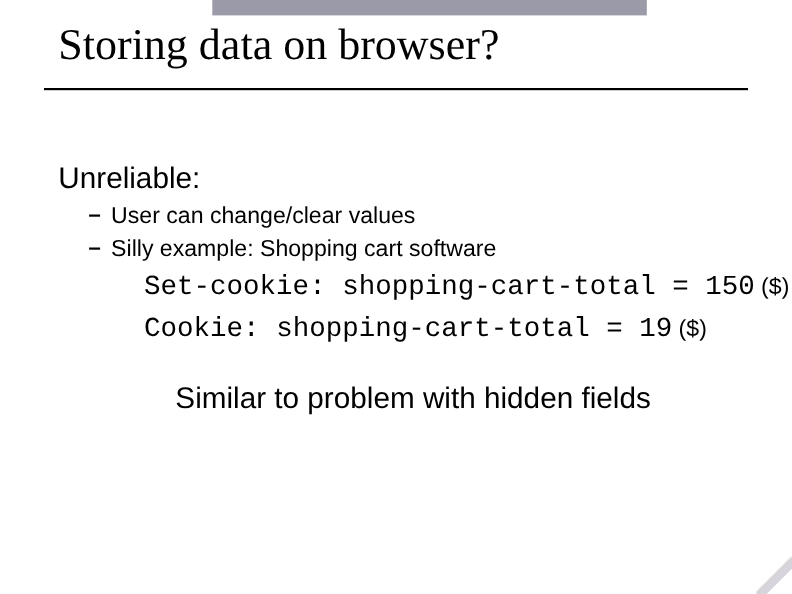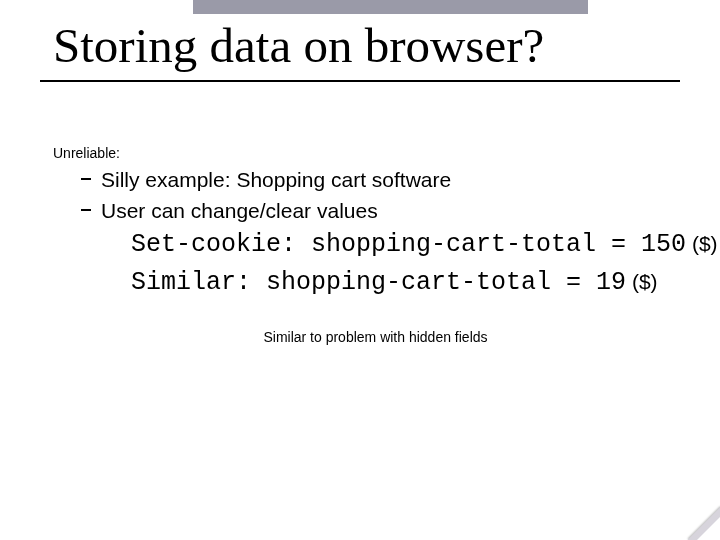--- a/index.html
+++ b/index.html
@@ -25,21 +25,21 @@
     left: 193px;
     width: 395px;
     height: 14px;
     background: #9a9aa8;
   }
   .title {
     position: absolute;
     top: 20px;
     left: 53px;
     font-family: "Comic Sans MS", "Comic Sans", cursive;
-    font-size: 49px;
+    font-size: 40px;
     line-height: 1.05;
     color: #000;
     font-weight: 400;
   }
   .hr {
     position: absolute;
     top: 80px;
     left: 40px;
     width: 640px;
     height: 0;
@@ -48,21 +48,21 @@
   .body {
     position: absolute;
     top: 145px;
     left: 53px;
     right: 22px;
     font-size: 21px;
     line-height: 1.28;
   }
   .lvl1 {
     font-family: Verdana, Arial, sans-serif;
-    font-size: 14px;
+    font-size: 27px;
     margin: 0 0 4px 0;
   }
   .sub {
     position: relative;
     padding-left: 48px;
     margin: 0 0 4px 0;
   }
   .sub .dash {
     position: absolute;
     left: 28px;
@@ -137,35 +137,35 @@
   <div class="title">Storing data on browser?</div>
 
   <div class="hr"></div>
 
   <div class="body">
 
     <div class="lvl1">Unreliable:</div>
 
     <div class="sub">
       <span class="dash"></span>
-      <span>Silly example: Shopping cart software</span>
+      <span>User can change/clear values</span>
     </div>
 
     <div class="sub">
       <span class="dash"></span>
-      <span>User can change/clear values</span>
+      <span>Silly example: Shopping cart software</span>
     </div>
 
     <div class="code-indent">
       <span class="mono">Set-cookie: shopping-cart-total = 150</span><span class="dollar">  ($)</span>
     </div>
 
 
     <div class="code-indent">
-      <span class="mono">Similar:</span><span class="mono">   shopping-cart-total = 19</span><span class="dollar">    ($)</span>
+      <span class="mono">Cookie:</span><span class="mono">   shopping-cart-total = 19</span><span class="dollar">    ($)</span>
     </div>
 
     <div class="lvl1 closing">Similar to problem with hidden fields</div>
 
 
   </div>
 
   <div class="corner"></div>
 
 </div>

